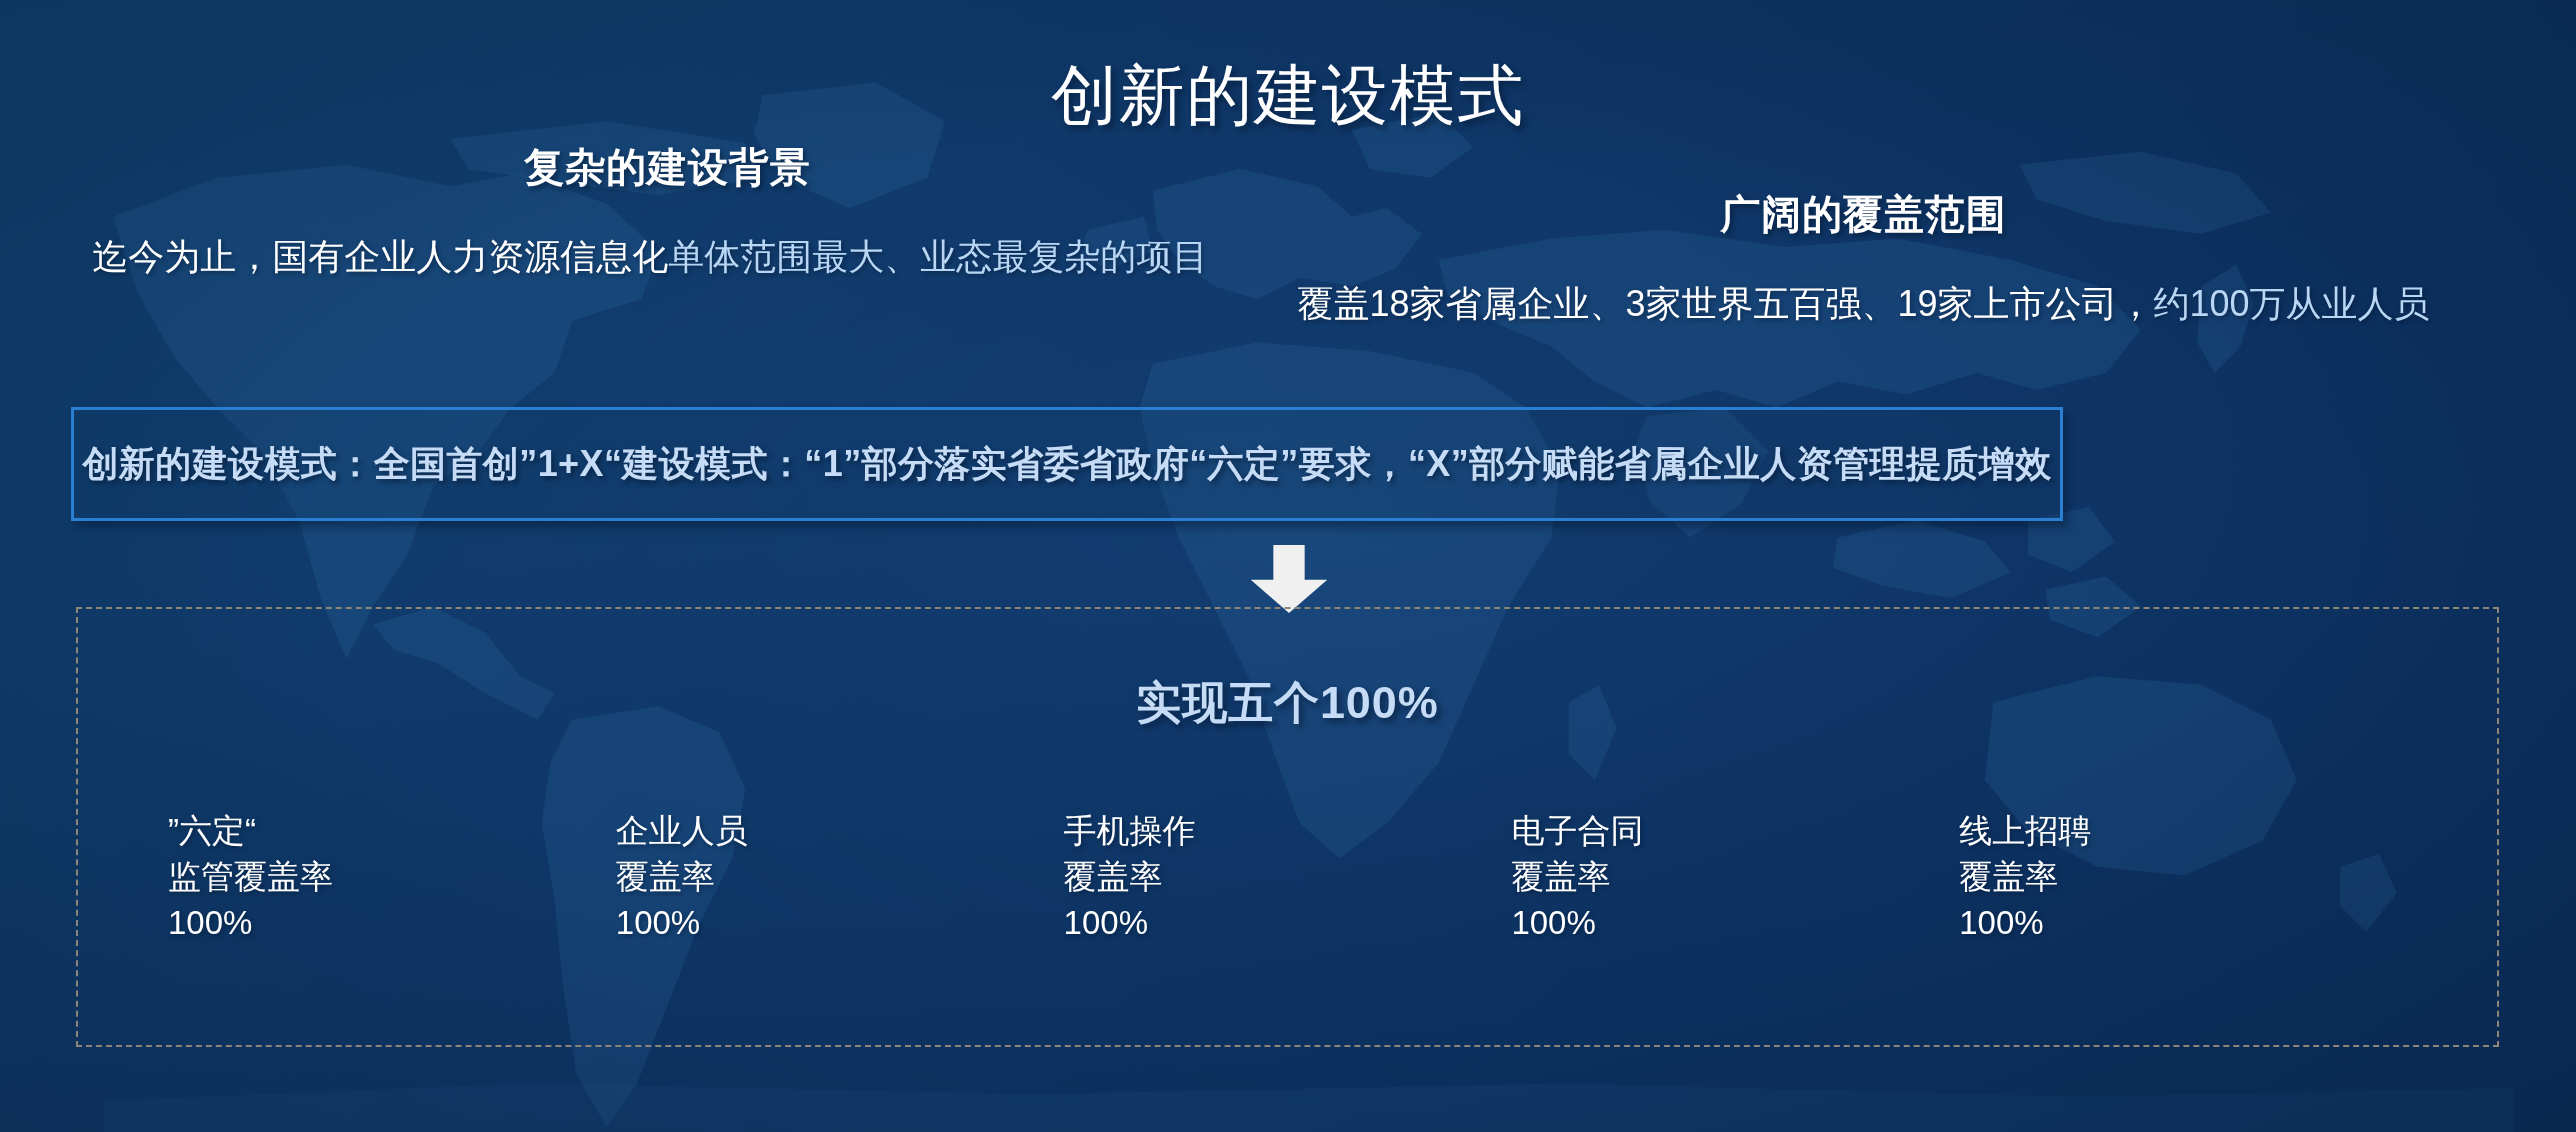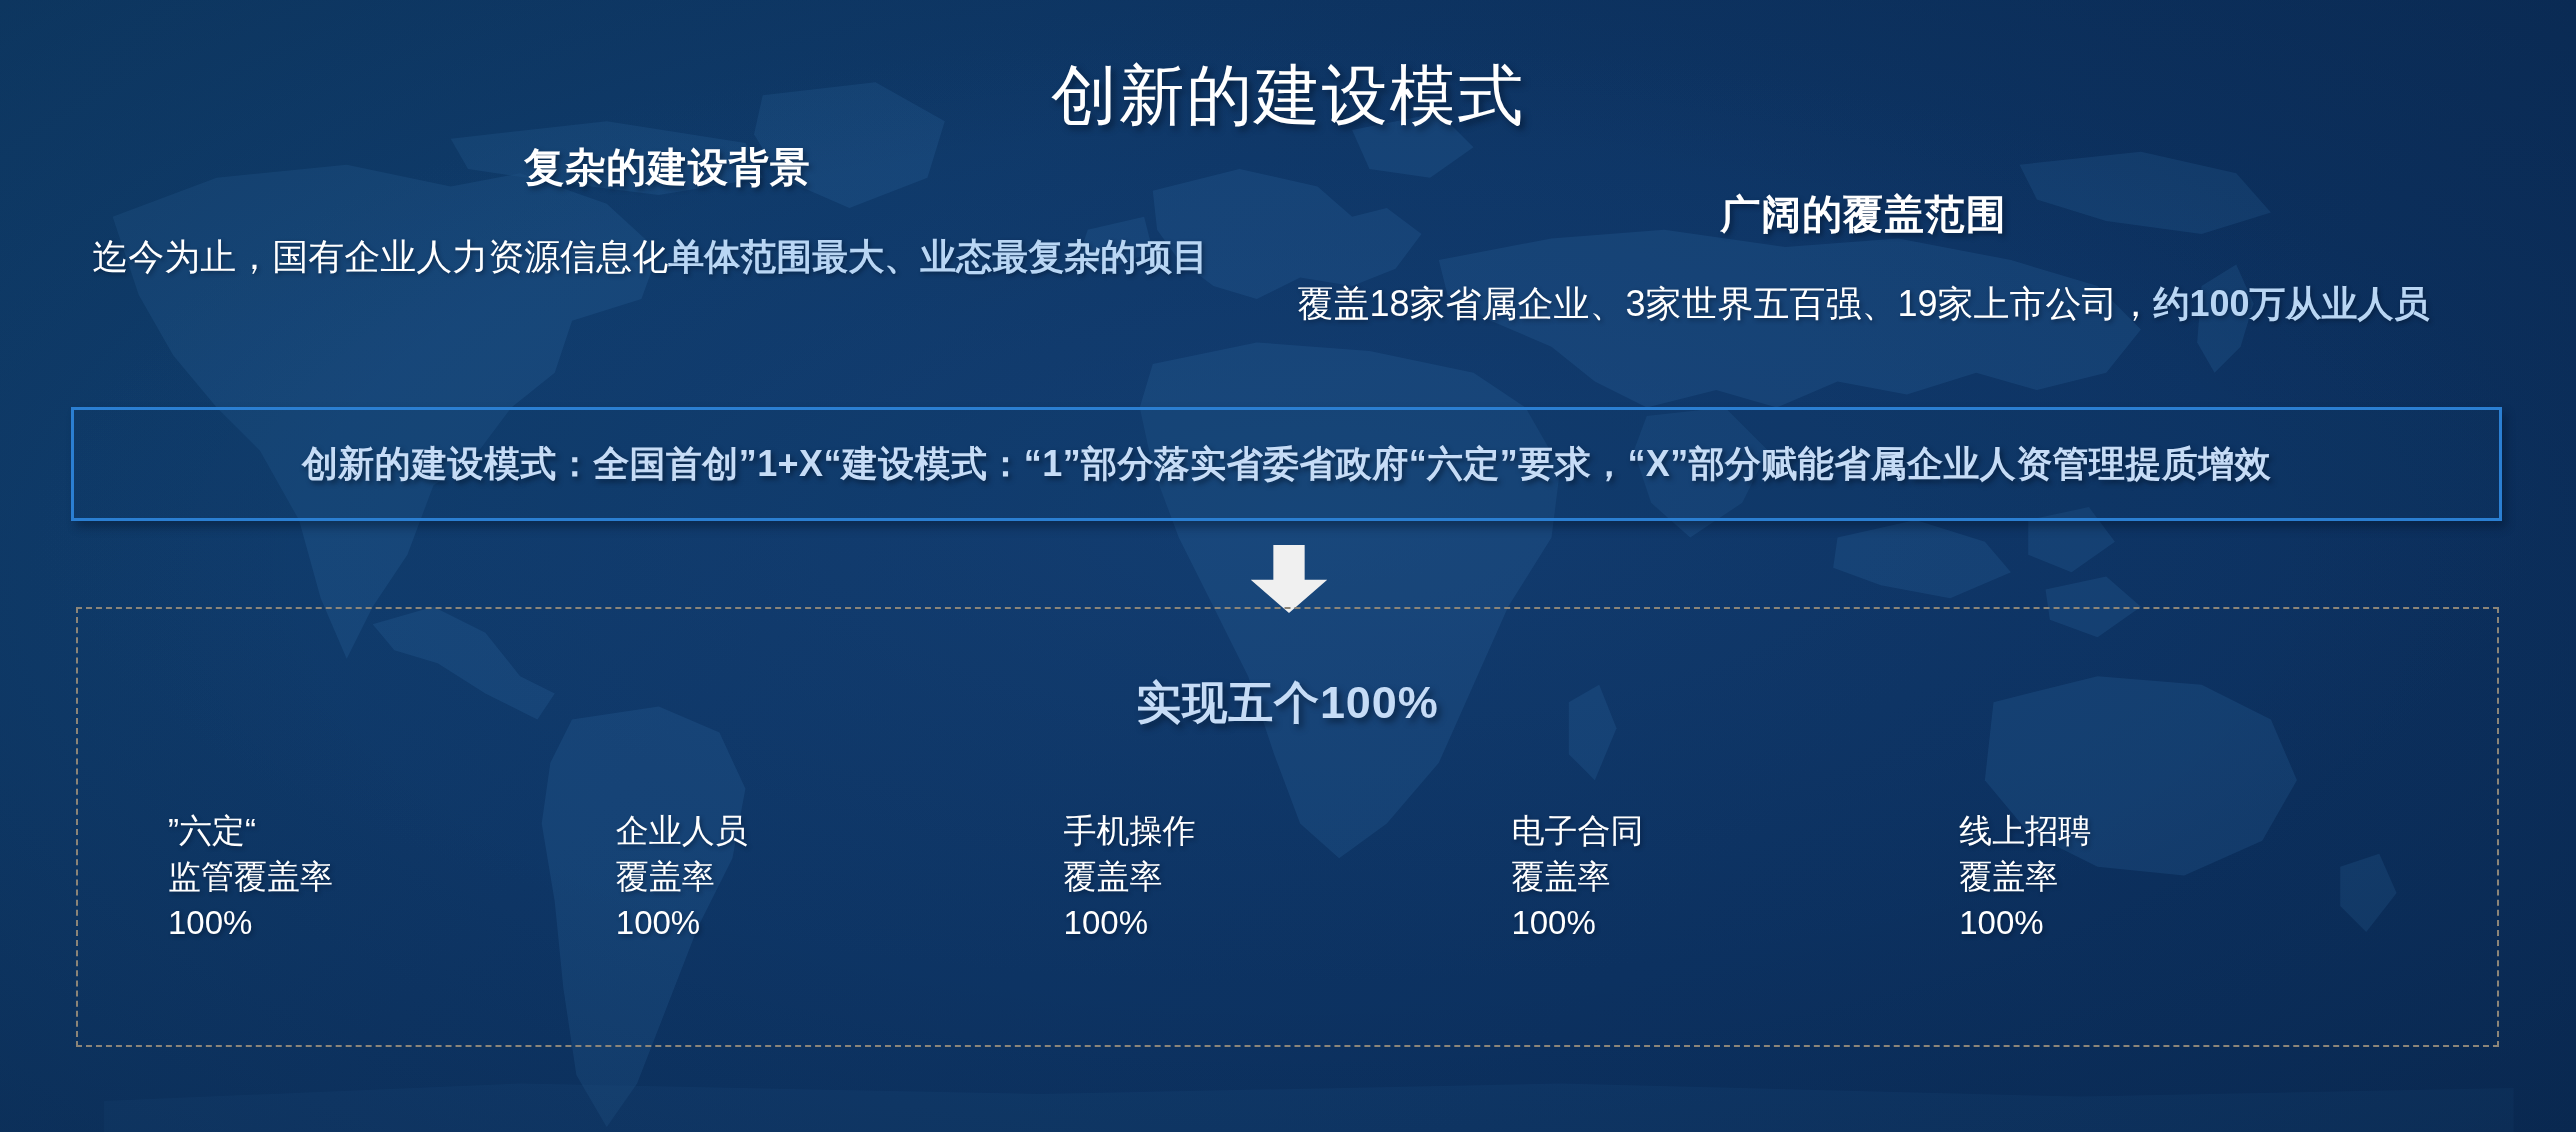--- a/index.html
+++ b/index.html
@@ -77,29 +77,29 @@
     line-height: 1.34;
     color: #ffffff;
     text-shadow: 1.7px 1.7px 4.3px rgba(2,16,36,0.45);
     padding: 0 26px;
   }
   .col-left .col-body  { padding: 0 43px 0 8.7px; }
   .col-right .col-body { padding: 0 17.3px; }
 
   .hl {
     color: #b9d6f4;
-    font-weight: bold;
+    font-weight: normal;
   }
 
   
   .banner {
     position: absolute;
     left: 71px;
     top: 407px;
-    width: 2431px;
+    width: 1992px;
     height: 114px;
     border: 3.5px solid #2b7fd2;
     display: flex;
     align-items: center;
     justify-content: center;
     box-shadow: 5.2px 6px 8.7px rgba(3,18,38,0.40);
     background: rgba(16,60,108,0.18);
   }
   .banner-text {
     font-size: 36px;

